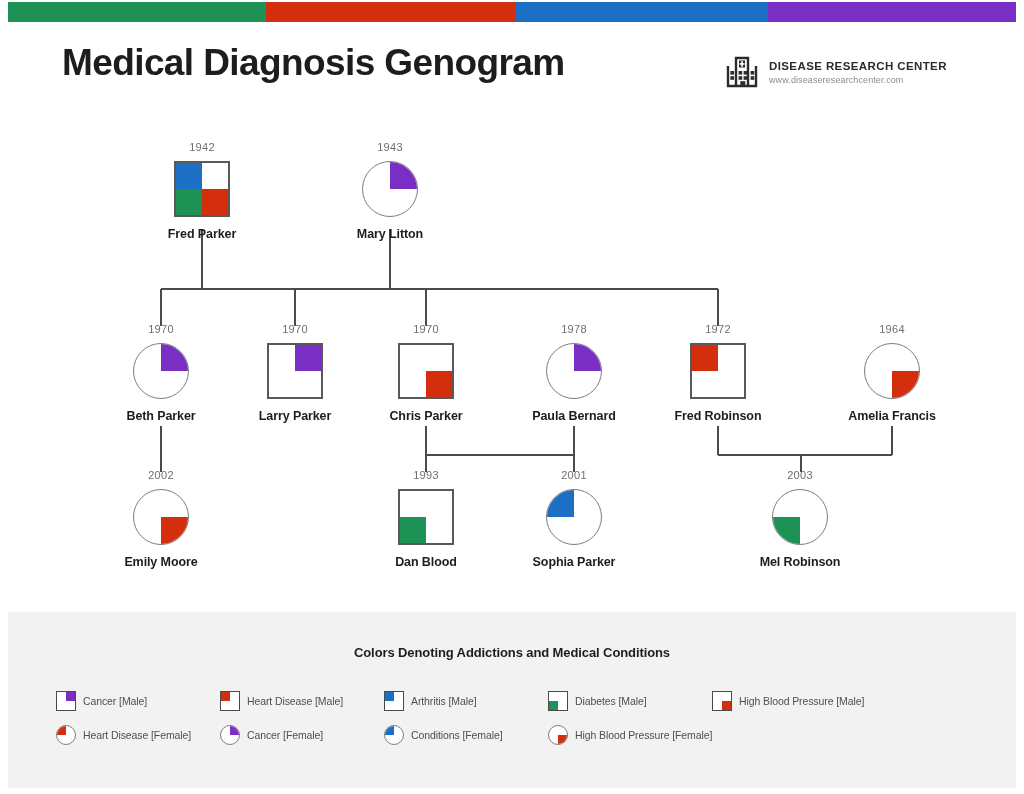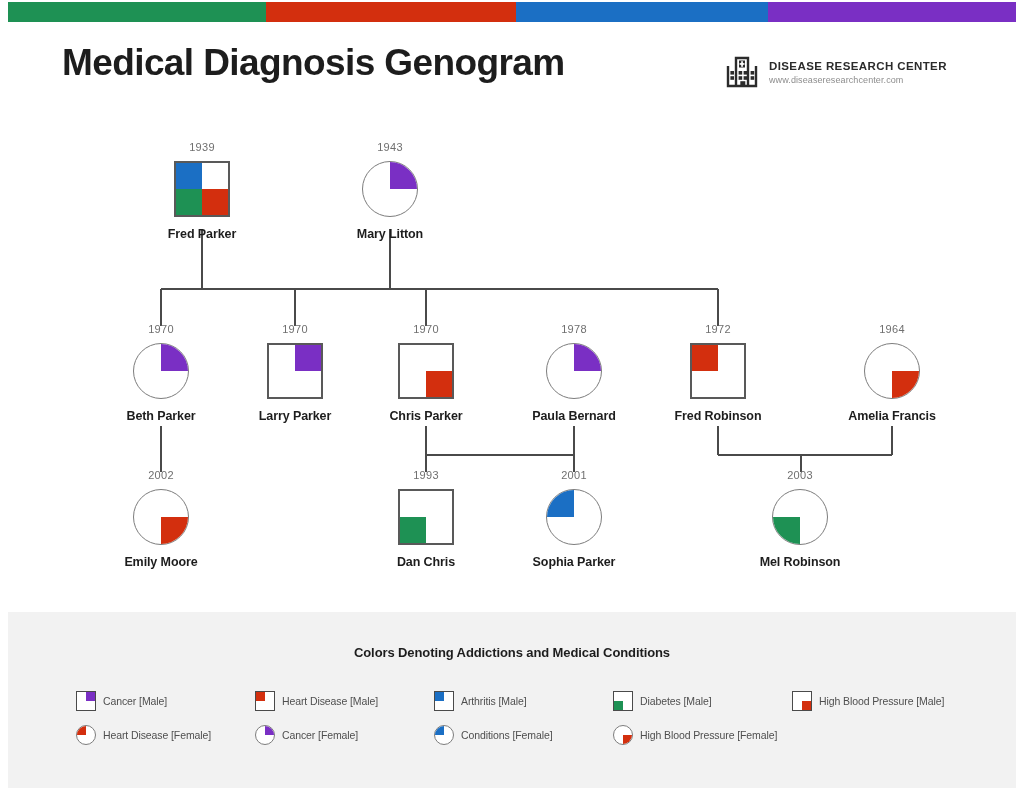--- a/index.html
+++ b/index.html
@@ -75,25 +75,25 @@
   
   #legend{
     position:absolute;left:8px;top:612px;width:1008px;height:176px;
     background:#f2f2f2;
   }
   #legend-title{
     text-align:center;font-size:13px;font-weight:bold;color:#1d1d1d;
     padding-top:33px;letter-spacing:-0.1px;
   }
   #legend-grid{
-    position:absolute;left:68px;top:72px;width:900px;
+    position:absolute;left:48px;top:72px;width:900px;
     display:grid;
     grid-template-columns:152px 152px 152px 152px 210px;
     grid-auto-rows:34px;
-    column-gap:27px;
+    column-gap:12px;
   }
   .leg-item{display:flex;align-items:center;gap:7px;}
   .leg-item .leg-sym{flex:0 0 20px;width:20px;height:20px;position:relative;box-sizing:border-box;}
   .leg-sym.male{border:1.6px solid #4a4a4a;background:#fff;}
   .leg-sym.female{border:1.3px solid #7d7d7d;background:#fff;border-radius:50%;overflow:hidden;}
   .leg-sym .q{position:absolute;width:50%;height:50%;}
   .leg-sym .q.tl{left:0;top:0;}
   .leg-sym .q.tr{right:0;top:0;}
   .leg-sym .q.bl{left:0;bottom:0;}
   .leg-sym .q.br{right:0;bottom:0;}
@@ -171,21 +171,21 @@
 
         <line x1="718" y1="322" x2="718" y2="351"></line>
         <line x1="892" y1="322" x2="892" y2="351"></line>
         <line x1="718" y1="351" x2="892" y2="351"></line>
         <line x1="801" y1="351" x2="801" y2="368"></line>
       </g>
     </svg>
 
     <div id="people-layer">
         <div class="person gen1" style="left: 122px; top: 36px;">
-          <div class="year">1939</div>
+          <div class="year">1942</div>
           <div class="sym-wrap">
             <div class="sym male">
               <div class="q tl" style="background: rgb(27, 111, 196);"></div>
               <div class="q bl" style="background: rgb(30, 145, 84);"></div>
               <div class="q br" style="background: rgb(211, 47, 14);"></div>
             </div>
           </div>
           <div class="pname">Fred Parker</div>
         </div>
         <div class="person gen1" style="left: 310px; top: 36px;">
@@ -260,21 +260,21 @@
           </div>
           <div class="pname">Emily Moore</div>
         </div>
         <div class="person gen3" style="left: 346px; top: 364px;">
           <div class="year">1993</div>
           <div class="sym-wrap">
             <div class="sym male">
               <div class="q bl" style="background: rgb(30, 145, 84);"></div>
             </div>
           </div>
-          <div class="pname">Dan Chris</div>
+          <div class="pname">Dan Blood</div>
         </div>
         <div class="person gen3" style="left: 494px; top: 364px;">
           <div class="year">2001</div>
           <div class="sym-wrap">
             <div class="sym female">
               <div class="q tl" style="background: rgb(27, 111, 196);"></div>
             </div>
           </div>
           <div class="pname">Sophia Parker</div>
         </div>

